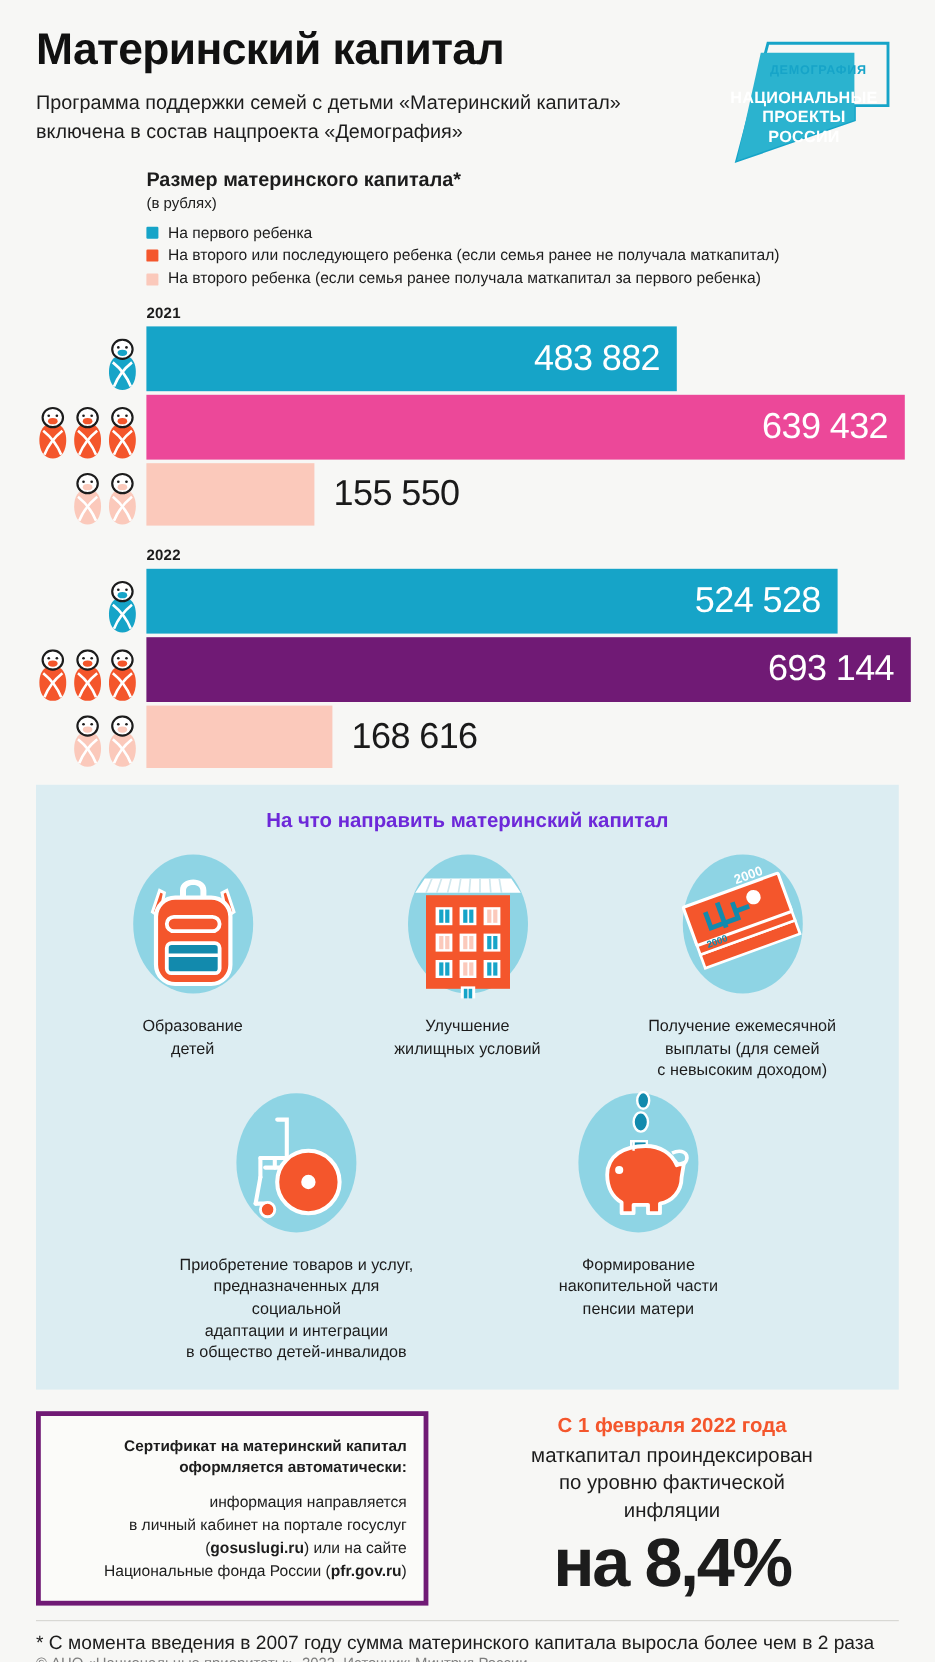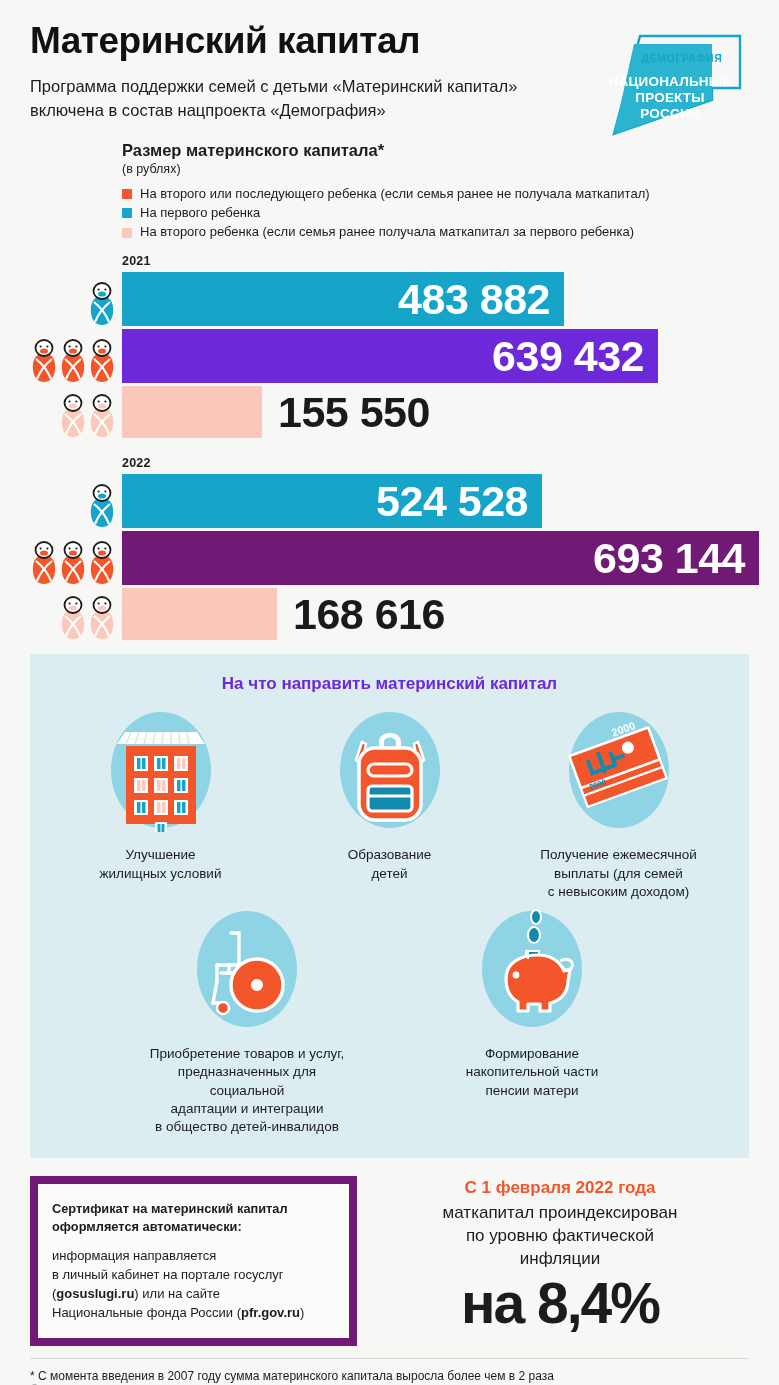--- a/index.html
+++ b/index.html
@@ -45,21 +45,21 @@
   .year-label.second{margin-top:18px;}
 
   .bar-row{position:relative;height:54px;margin-bottom:3px;}
   .bar-row.slim{height:52px;}
   .bar{
     position:absolute;left:0;top:0;height:100%;
     display:flex;align-items:center;justify-content:flex-end;
     box-sizing:border-box;padding-right:14px;
   }
   .bar-value{
-    font-size:43px;font-weight:bold;color:#ffffff;letter-spacing:-0.5px;white-space:nowrap;
+    font-size:30px;font-weight:normal;color:#ffffff;letter-spacing:-0.5px;white-space:nowrap;
   }
   .bar-value.outside{
     color:#1a1a1a;position:absolute;left:100%;margin-left:16px;top:50%;
     transform:translateY(-50%);padding:0;
   }
 
   
   .babies{position:absolute;right:100%;bottom:0;display:flex;align-items:flex-end;margin-right:5px;}
   .baby{width:30px;height:44px;margin-left:-1px;}
   .baby svg{display:block;}
@@ -75,37 +75,37 @@
   .uses-row{display:flex;justify-content:space-around;align-items:flex-start;}
   .uses-row.row2{margin-top:6px;justify-content:center;gap:70px;}
   .use-item{width:215px;text-align:center;}
   .use-icon{width:120px;height:130px;margin:0 auto 8px auto;}
   .use-icon svg{display:block;}
   .use-caption{font-size:13.5px;line-height:1.35;color:#1c1c1c;}
 
   
   .bottom{display:flex;margin:18px 30px 0 30px;align-items:flex-start;}
   .cert-box{
-    border:8px solid #701a75;background:#fbfbf9;
-    width:327px;box-sizing:border-box;padding:16px 14px 16px 14px;text-align:left;
+    border:4px solid #701a75;background:#fbfbf9;
+    width:327px;box-sizing:border-box;padding:16px 14px 16px 14px;text-align:right;
   }
   .cert-strong{font-size:12.8px;font-weight:bold;line-height:1.4;margin:0 0 11px 0;}
   .cert-text{font-size:13px;line-height:1.45;margin:0;}
   .cert-text b{font-weight:bold;}
 
   .infl{flex:1;text-align:center;padding-left:14px;padding-top:2px;}
   .infl-date{color:#f4562c;font-size:17px;font-weight:bold;margin:0 0 4px 0;}
   .infl-text{font-size:17px;line-height:1.35;font-weight:normal;margin:0;}
   .infl-big{font-size:57px;font-weight:bold;letter-spacing:-2px;margin:4px 0 0 0;line-height:1;}
 
   
   .footnotes{
     margin:12px 30px 0 30px;border-top:1px solid #d8d8d4;padding-top:10px;
   }
-  .footnote{font-size:12px;margin:0 0 0 0;color:#1c1c1c;}
+  .footnote{font-size:16px;margin:0 0 0 0;color:#1c1c1c;}
   .copyright{font-size:12.4px;color:#7d7d7d;margin:0;}
 </style>
 </head>
 <body>
 
 <div class="page">
 
   <div class="header">
     <h1 class="title">Материнский капитал</h1>
     <p class="subtitle">Программа поддержки семей с детьми «Материнский капитал» включена в состав нацпроекта «Демография»</p>
@@ -121,26 +121,26 @@
       </svg>
     </div>
   </div>
 
   <div class="chart-block">
     <p class="chart-title">Размер материнского капитала*</p>
     <p class="chart-units">(в рублях)</p>
 
     <div class="legend">
       <div class="legend-row">
+        <span class="legend-swatch" style="background:#16a4c8"></span>
+        <span class="legend-label">На первого ребенка</span>
+      </div>
+      <div class="legend-row">
         <span class="legend-swatch" style="background:#f4562c"></span>
         <span class="legend-label">На второго или последующего ребенка (если семья ранее не получала маткапитал)</span>
-      </div>
-      <div class="legend-row">
-        <span class="legend-swatch" style="background:#16a4c8"></span>
-        <span class="legend-label">На первого ребенка</span>
       </div>
       <div class="legend-row">
         <span class="legend-swatch" style="background:#fbc9bb"></span>
         <span class="legend-label">На второго ребенка (если семья ранее получала маткапитал за первого ребенка)</span>
       </div>
     </div>
 
     <div class="year-label">2021</div>
 
     <div class="bar-row">
@@ -199,21 +199,21 @@
             <path d="M7 20 C12 24 18 30 22 40" stroke="#fff" stroke-width="2.2" fill="none"></path>
             <path d="M23 20 C18 24 12 30 8 40" stroke="#fff" stroke-width="2.2" fill="none"></path>
             <ellipse cx="15" cy="9" rx="8.5" ry="8" fill="#fff" stroke="#1c1c1c" stroke-width="1.8"></ellipse>
             <ellipse cx="15" cy="12" rx="4" ry="2.6" fill="#f4562c"></ellipse>
             <circle cx="11.6" cy="7.5" r="1.1" fill="#1c1c1c"></circle>
                 <circle cx="18.4" cy="7.5" r="1.1" fill="#1c1c1c"></circle>
           </g>
             </svg>
         </span>
       </div>
-      <div class="bar" style="width:536px;background:#6d28d9;">
+      <div class="bar" style="width:632px;background:#ec4899;">
         <span class="bar-value">639 432</span>
       </div>
     </div>
 
     <div class="bar-row slim">
       <div class="babies">
         <span class="baby">
           <svg viewBox="0 0 30 44">
               <g>
             <path d="M15 14 C6 14 3 22 4 31 C5 39 9 43 15 43 C21 43 25 39 26 31 C27 22 24 14 15 14Z" fill="#fbc9bb"></path>
@@ -256,21 +256,21 @@
             <path d="M7 20 C12 24 18 30 22 40" stroke="#fff" stroke-width="2.2" fill="none"></path>
             <path d="M23 20 C18 24 12 30 8 40" stroke="#fff" stroke-width="2.2" fill="none"></path>
             <ellipse cx="15" cy="9" rx="8.5" ry="8" fill="#fff" stroke="#1c1c1c" stroke-width="1.8"></ellipse>
             <ellipse cx="15" cy="12" rx="4" ry="2.6" fill="#16a4c8"></ellipse>
             <circle cx="11.6" cy="7.5" r="1.1" fill="#1c1c1c"></circle>
                 <circle cx="18.4" cy="7.5" r="1.1" fill="#1c1c1c"></circle>
           </g>
             </svg>
         </span>
       </div>
-      <div class="bar" style="width:420px;background:#16a4c8;">
+      <div class="bar" style="width:576px;background:#16a4c8;">
         <span class="bar-value">524 528</span>
       </div>
     </div>
 
     <div class="bar-row">
       <div class="babies">
         <span class="baby">
           <svg viewBox="0 0 30 44">
               <g>
             <path d="M15 14 C6 14 3 22 4 31 C5 39 9 43 15 43 C21 43 25 39 26 31 C27 22 24 14 15 14Z" fill="#f4562c"></path>
@@ -347,20 +347,37 @@
       <div class="bar" style="width:155px;background:#fbc9bb;">
         <span class="bar-value outside">168 616</span>
       </div>
     </div>
   </div>
 
   <div class="uses">
     <div class="uses-title">На что направить материнский капитал</div>
 
     <div class="uses-row">
+
+      <div class="use-item">
+        <div class="use-icon">
+          <svg viewBox="0 0 120 130">
+            <ellipse cx="60" cy="62" rx="50" ry="58" fill="#8ed4e4"></ellipse>
+            <path d="M49 34 C49 22 71 22 71 34 L71 42 L66 42 L66 34 C66 28 54 28 54 34 L54 42 L49 42 Z" fill="#ffffff"></path>
+            <path d="M36 36 L32 34 L26 52 L32 56 Z" fill="#f4562c" stroke="#ffffff" stroke-width="2.5"></path>
+            <path d="M84 36 L88 34 L94 52 L88 56 Z" fill="#f4562c" stroke="#ffffff" stroke-width="2.5"></path>
+            <rect x="29" y="40" width="62" height="72" rx="16" fill="#f4562c" stroke="#ffffff" stroke-width="3.5"></rect>
+            <rect x="38" y="56" width="44" height="12" rx="6" fill="none" stroke="#ffffff" stroke-width="3.2"></rect>
+            <rect x="38" y="78" width="44" height="25" rx="4" fill="#128aad" stroke="#ffffff" stroke-width="3.2"></rect>
+            <line x1="39" y1="88" x2="81" y2="88" stroke="#ffffff" stroke-width="3"></line>
+          </svg>
+        </div>
+        <div class="use-caption" style="white-space: pre-line;">Образование
+детей</div>
+      </div>
 
       <div class="use-item">
         <div class="use-icon">
           <svg viewBox="0 0 120 130">
             <ellipse cx="60" cy="62" rx="50" ry="58" fill="#8ed4e4"></ellipse>
             <rect x="25" y="38" width="70" height="78" fill="#f4562c"></rect>
             <path d="M16 36 L104 36 L96 24 L24 24 Z" fill="#ffffff"></path>
             <g stroke="#cfe7ee" stroke-width="1.4">
               <line x1="25" y1="36" x2="30" y2="24"></line>
                 <line x1="34" y1="36" x2="38" y2="24"></line>
@@ -408,37 +425,20 @@
           </svg>
         </div>
         <div class="use-caption" style="white-space: pre-line;">Улучшение
 жилищных условий</div>
       </div>
 
       <div class="use-item">
         <div class="use-icon">
           <svg viewBox="0 0 120 130">
             <ellipse cx="60" cy="62" rx="50" ry="58" fill="#8ed4e4"></ellipse>
-            <path d="M49 34 C49 22 71 22 71 34 L71 42 L66 42 L66 34 C66 28 54 28 54 34 L54 42 L49 42 Z" fill="#ffffff"></path>
-            <path d="M36 36 L32 34 L26 52 L32 56 Z" fill="#f4562c" stroke="#ffffff" stroke-width="2.5"></path>
-            <path d="M84 36 L88 34 L94 52 L88 56 Z" fill="#f4562c" stroke="#ffffff" stroke-width="2.5"></path>
-            <rect x="29" y="40" width="62" height="72" rx="16" fill="#f4562c" stroke="#ffffff" stroke-width="3.5"></rect>
-            <rect x="38" y="56" width="44" height="12" rx="6" fill="none" stroke="#ffffff" stroke-width="3.2"></rect>
-            <rect x="38" y="78" width="44" height="25" rx="4" fill="#128aad" stroke="#ffffff" stroke-width="3.2"></rect>
-            <line x1="39" y1="88" x2="81" y2="88" stroke="#ffffff" stroke-width="3"></line>
-          </svg>
-        </div>
-        <div class="use-caption" style="white-space: pre-line;">Образование
-детей</div>
-      </div>
-
-      <div class="use-item">
-        <div class="use-icon">
-          <svg viewBox="0 0 120 130">
-            <ellipse cx="60" cy="62" rx="50" ry="58" fill="#8ed4e4"></ellipse>
             <g transform="rotate(-20 60 62)">
               <rect x="18" y="74" width="84" height="12" fill="#f4562c" stroke="#ffffff" stroke-width="2.2"></rect>
               <rect x="18" y="62" width="84" height="12" fill="#f4562c" stroke="#ffffff" stroke-width="2.2"></rect>
               <rect x="18" y="32" width="84" height="34" rx="1" fill="#f4562c" stroke="#ffffff" stroke-width="2.6"></rect>
               <circle cx="76" cy="44" r="6" fill="#ffffff"></circle>
               <g stroke="#128aad" stroke-width="4" fill="none">
                 <path d="M34 42 L34 56 L58 56 L58 42"></path>
                 <path d="M46 38 L46 60"></path>
                 <path d="M58 50 L70 50"></path>
               </g>

